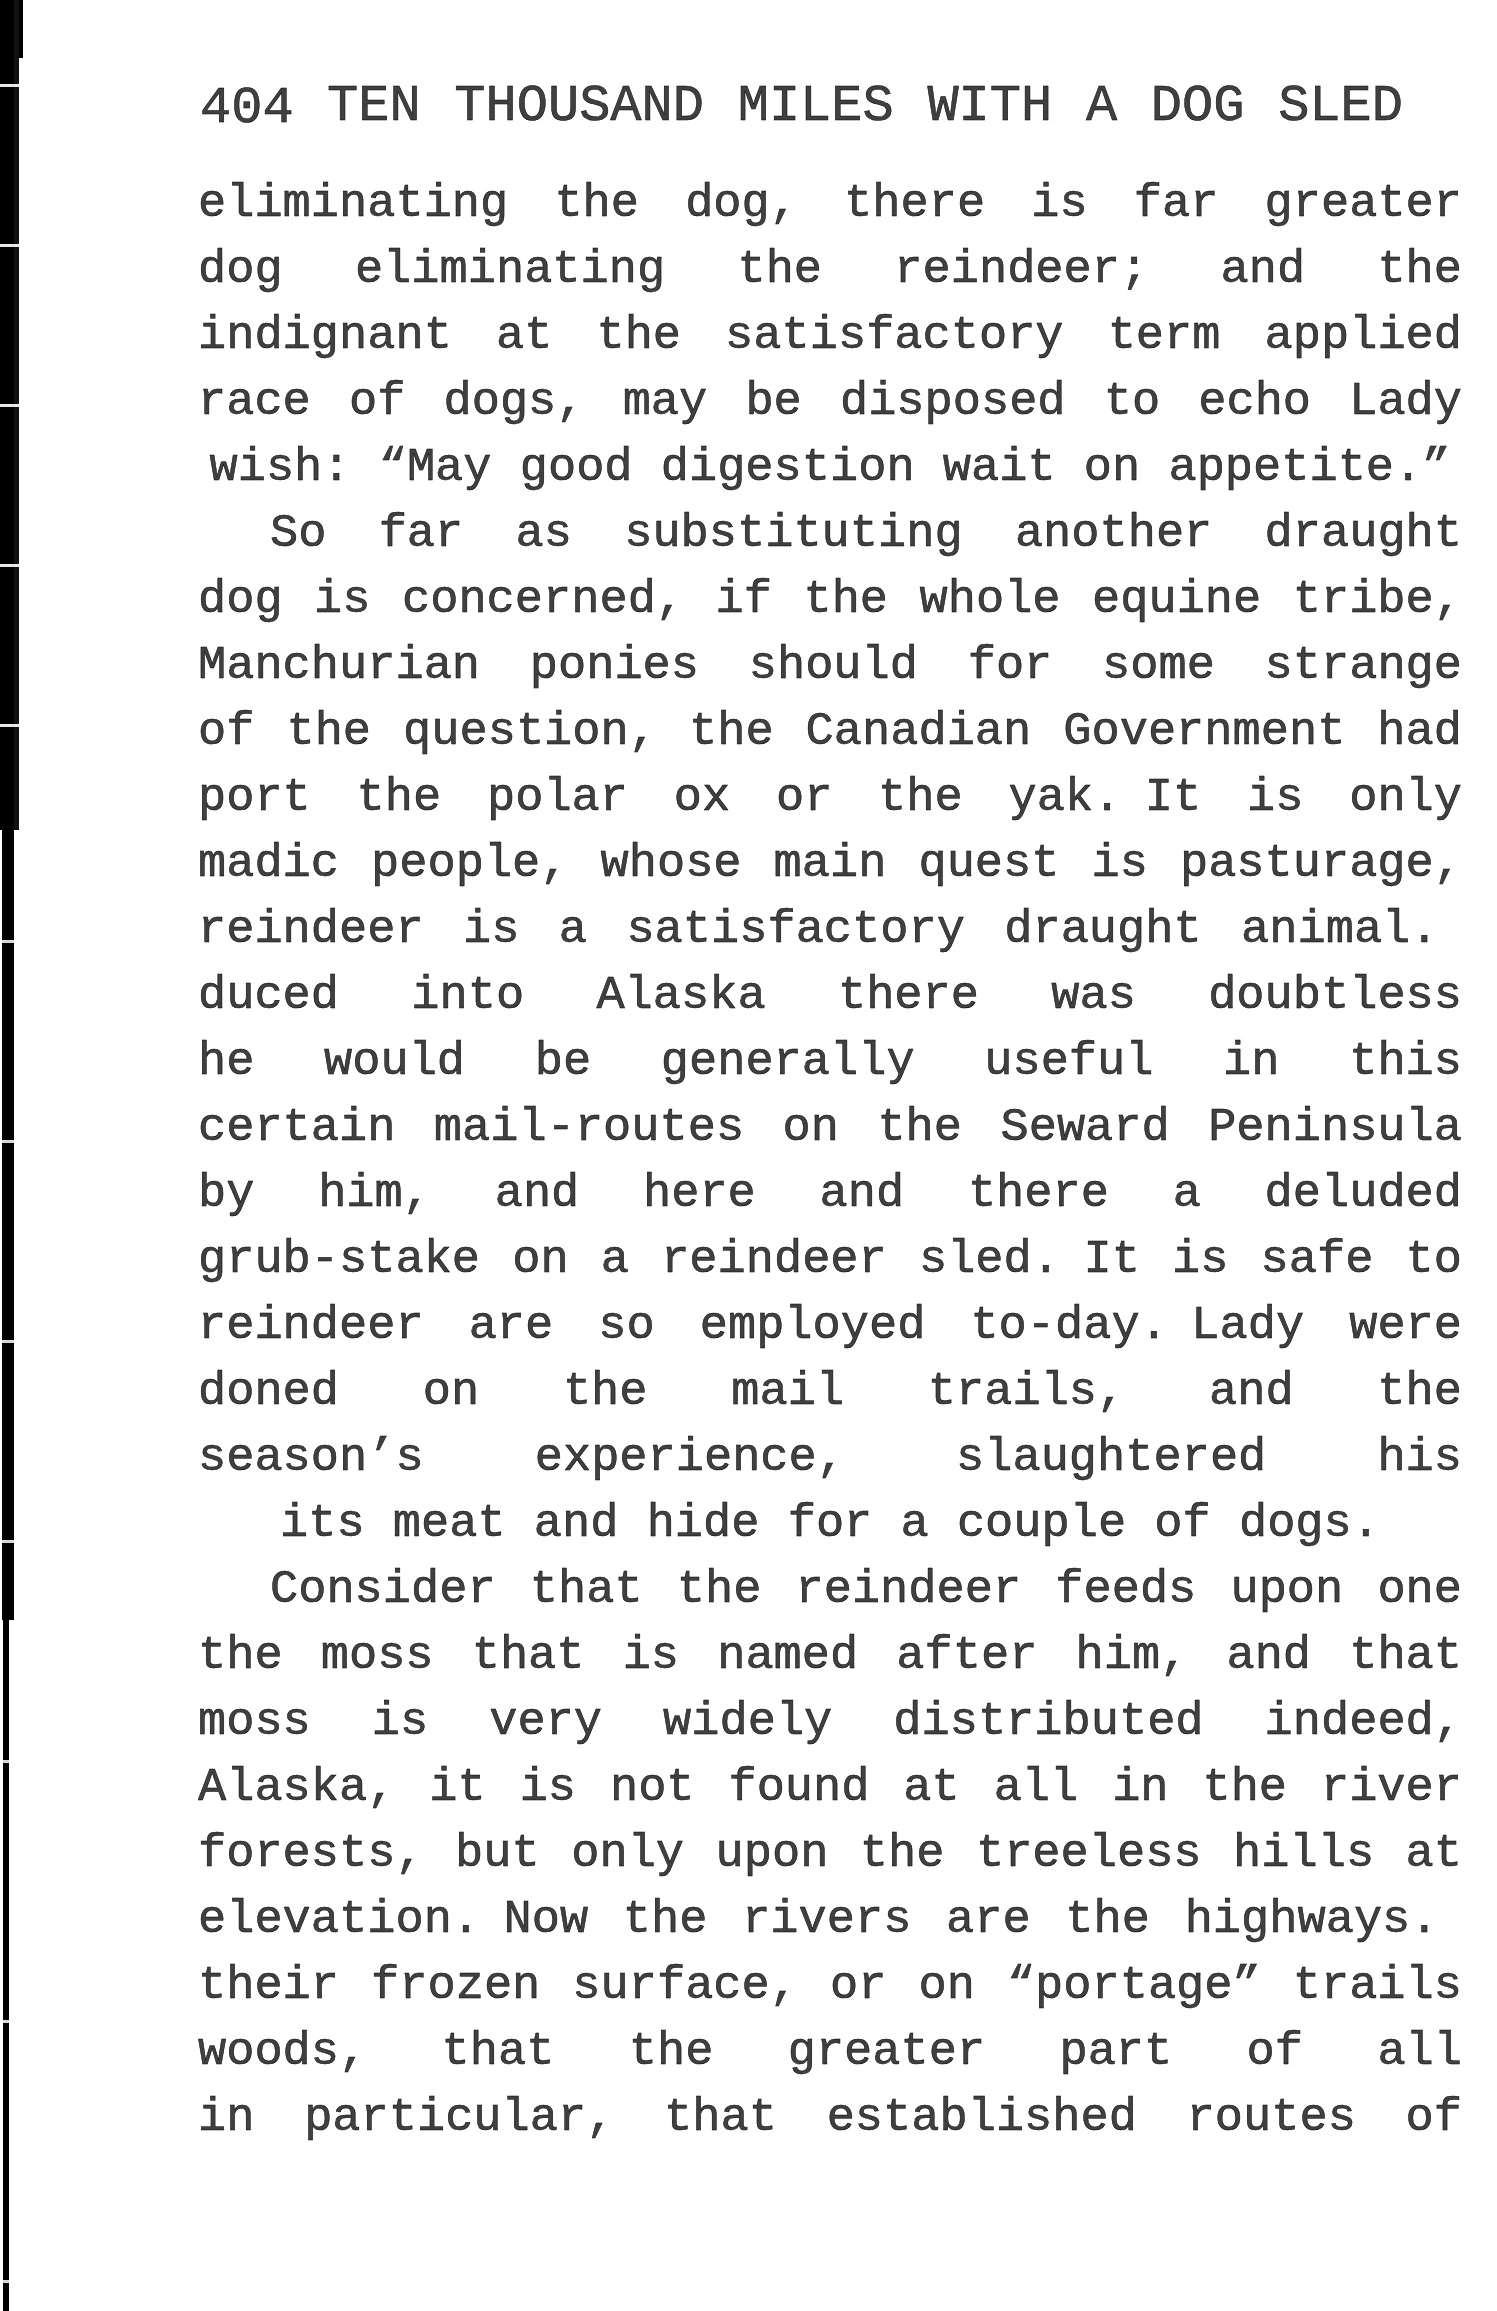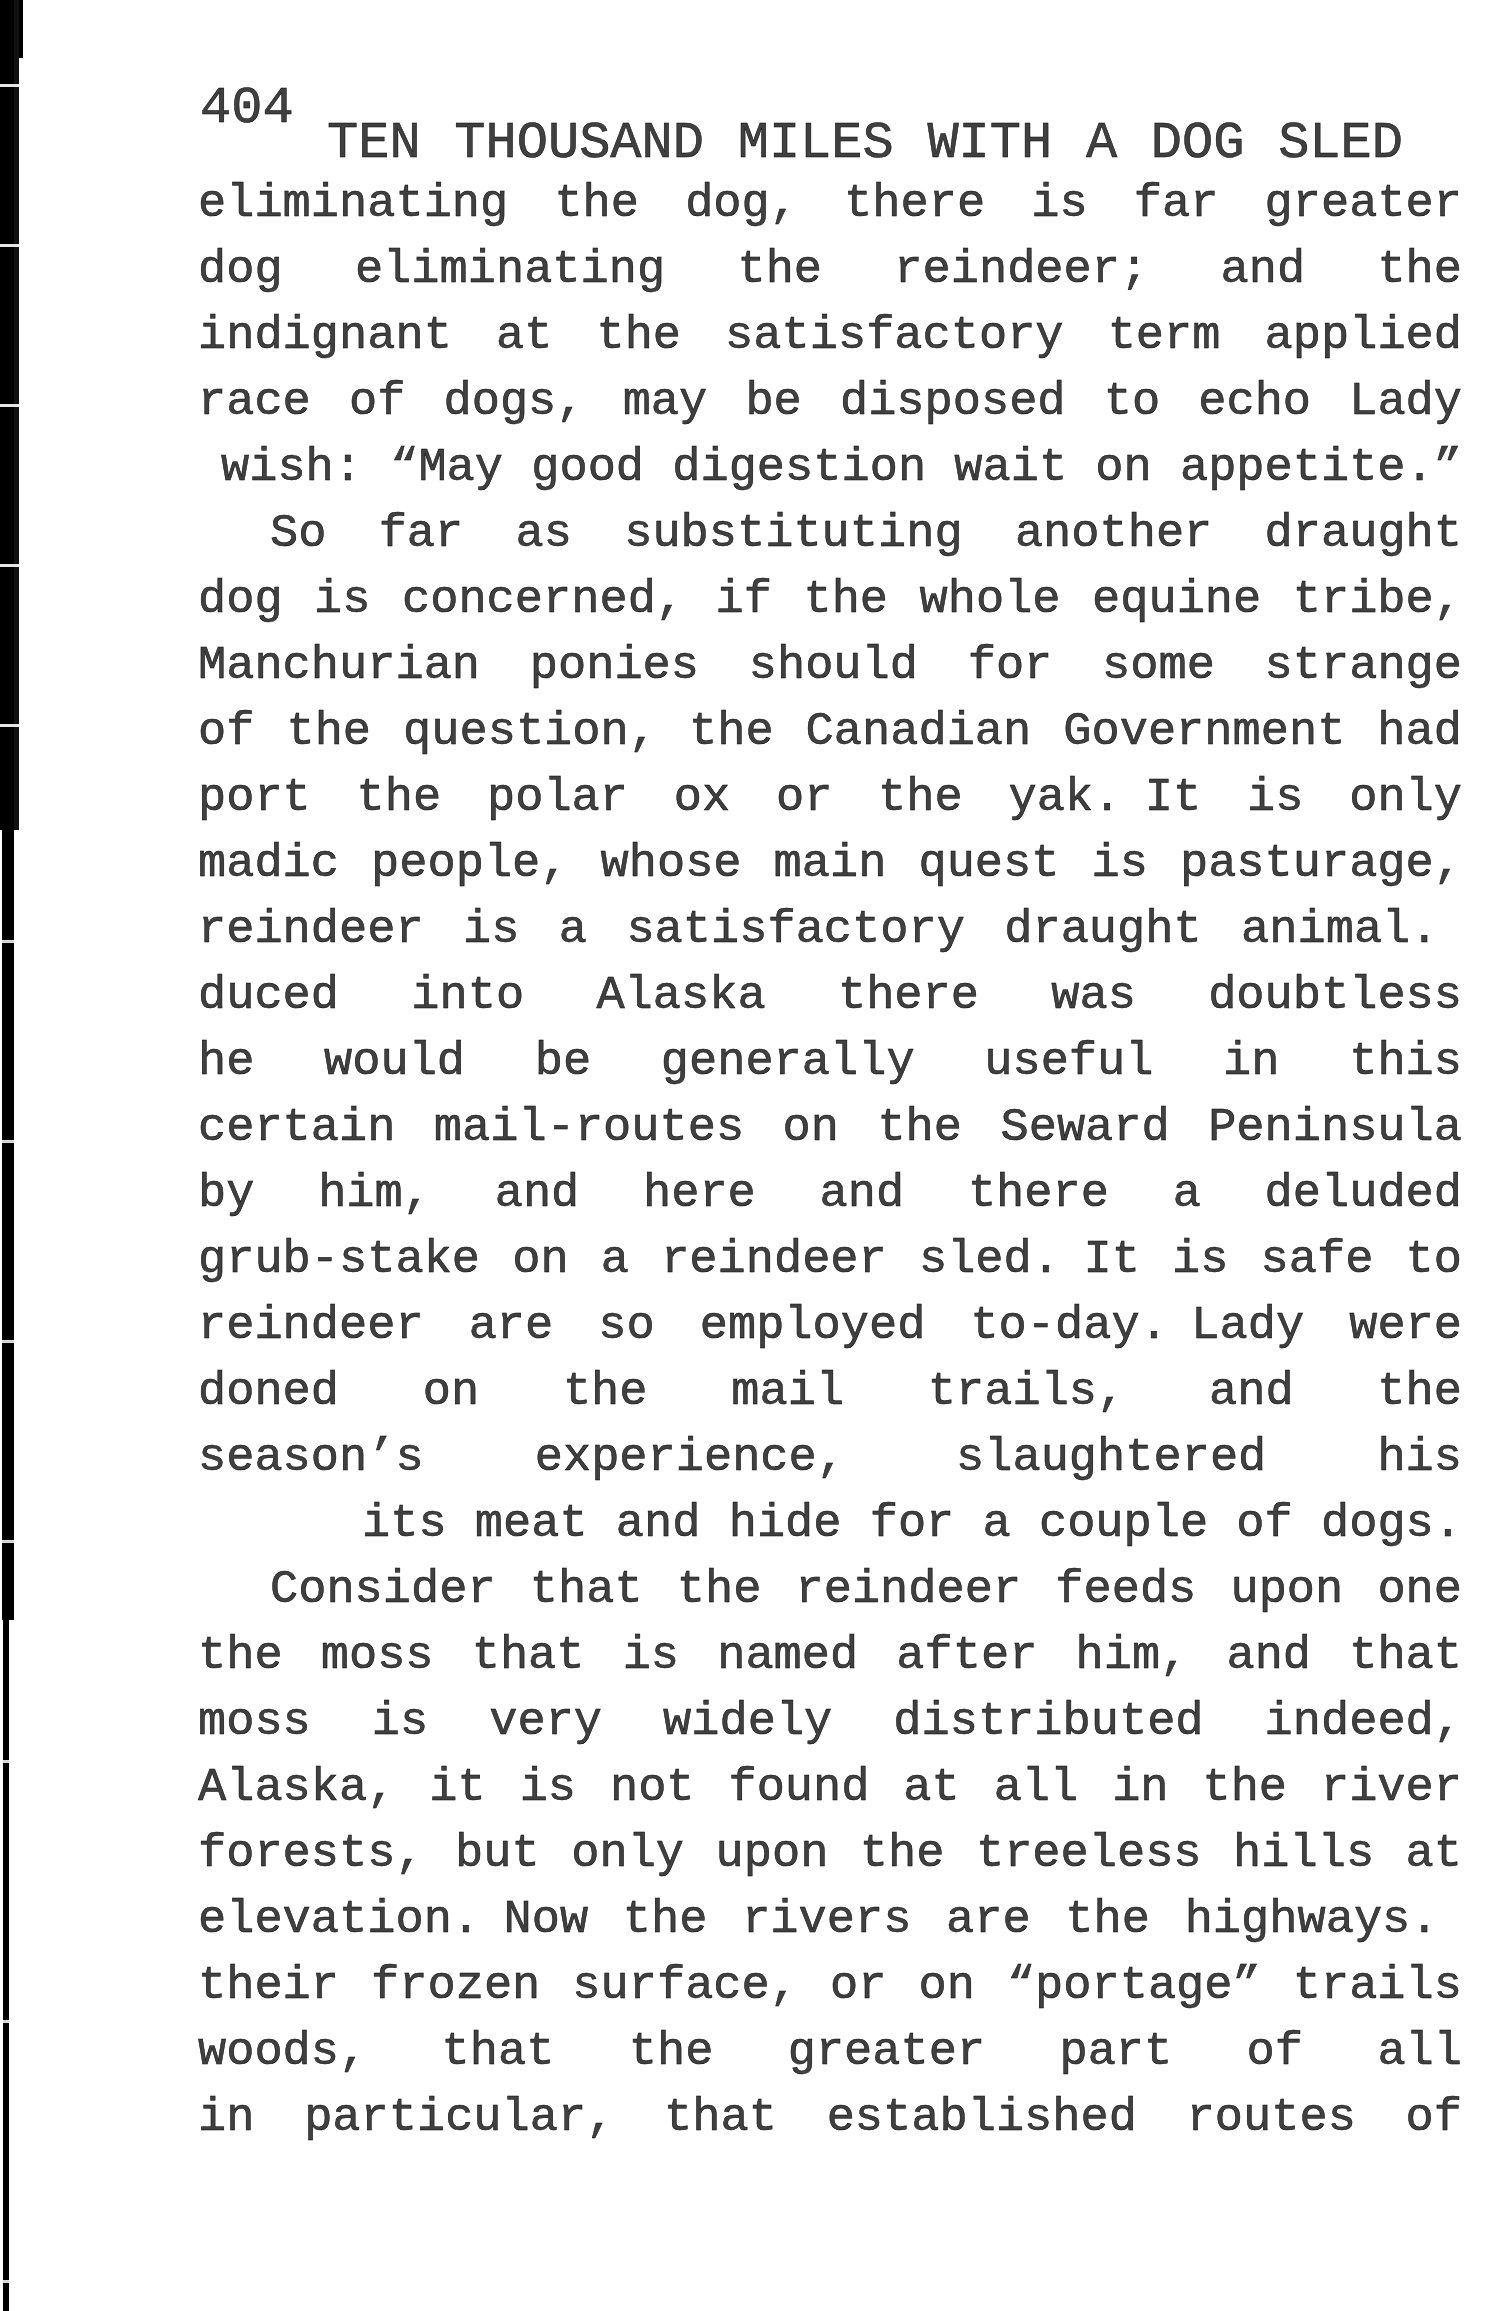--- a/index.html
+++ b/index.html
@@ -47,41 +47,40 @@
   .page-number { position: absolute; left: 0; top: 2px; }
   .running-title {
     position: absolute;
     left: 127px;
     top: 0;
     width: 1076px;
     height: 66px;
     overflow: hidden;
     text-align: justify;
     white-space: normal;
-    margin-top: 37px;
   }
   .running-title::after { content: ""; display: inline-block; width: 100%; height: 0; }
 
   
   .text-block {
     position: absolute;
     left: 198px;
     top: 171px;
     width: 1264px;
     font-size: 47px;
     line-height: 66px;
   }
   .line {
     height: 66px;
     overflow: hidden;
     text-align: justify;
   }
   .line::after { content: ""; display: inline-block; width: 100%; height: 0; }
   .line.indent { text-indent: 72px; }
-  .line.end { text-align: right; }
+  .line.end { text-align: center; }
   .line.end::after { width: 0; }
 </style>
 </head>
 <body>
 
 <div class="page">
 
   <div class="gutter-seg gutter-corner"></div>
   <div class="gutter-seg gutter-top"></div>
   <div class="gutter-seg gutter-mid"></div>

